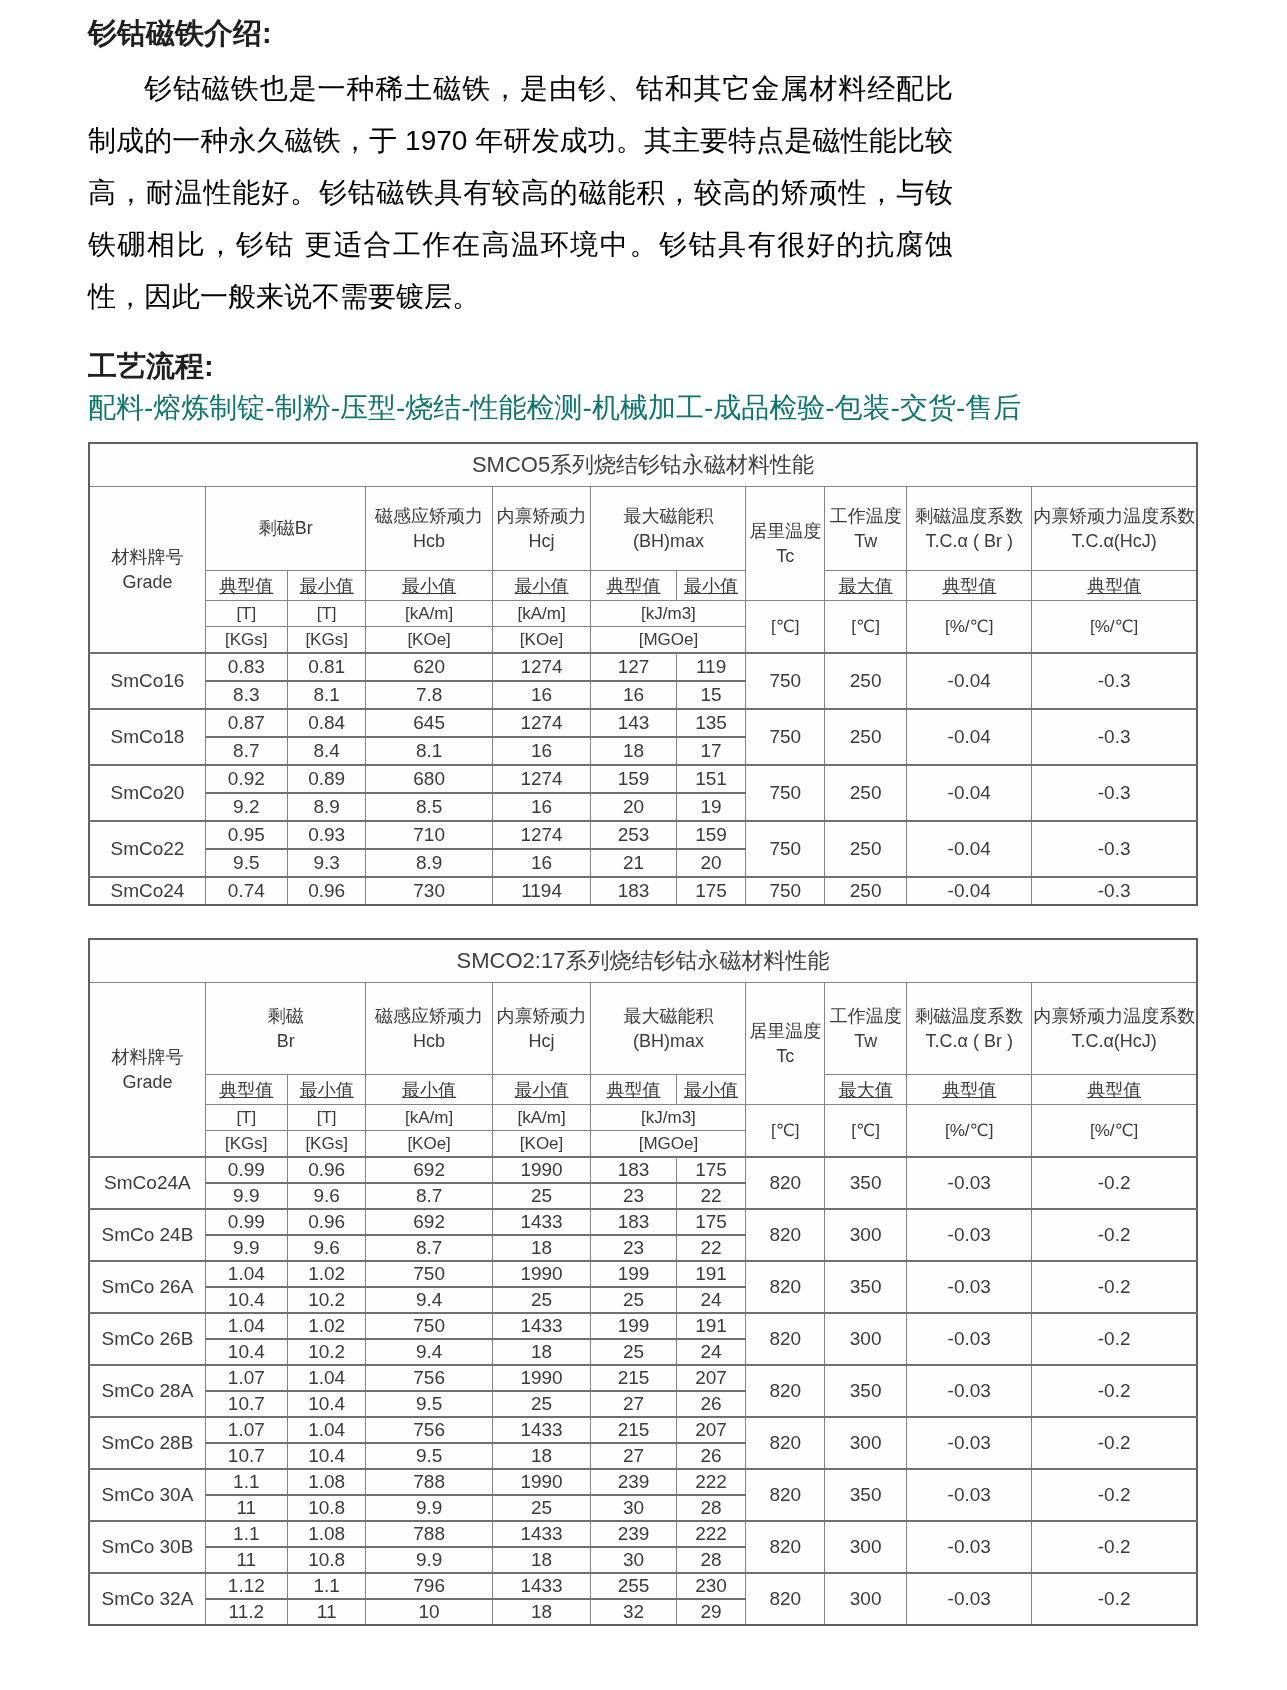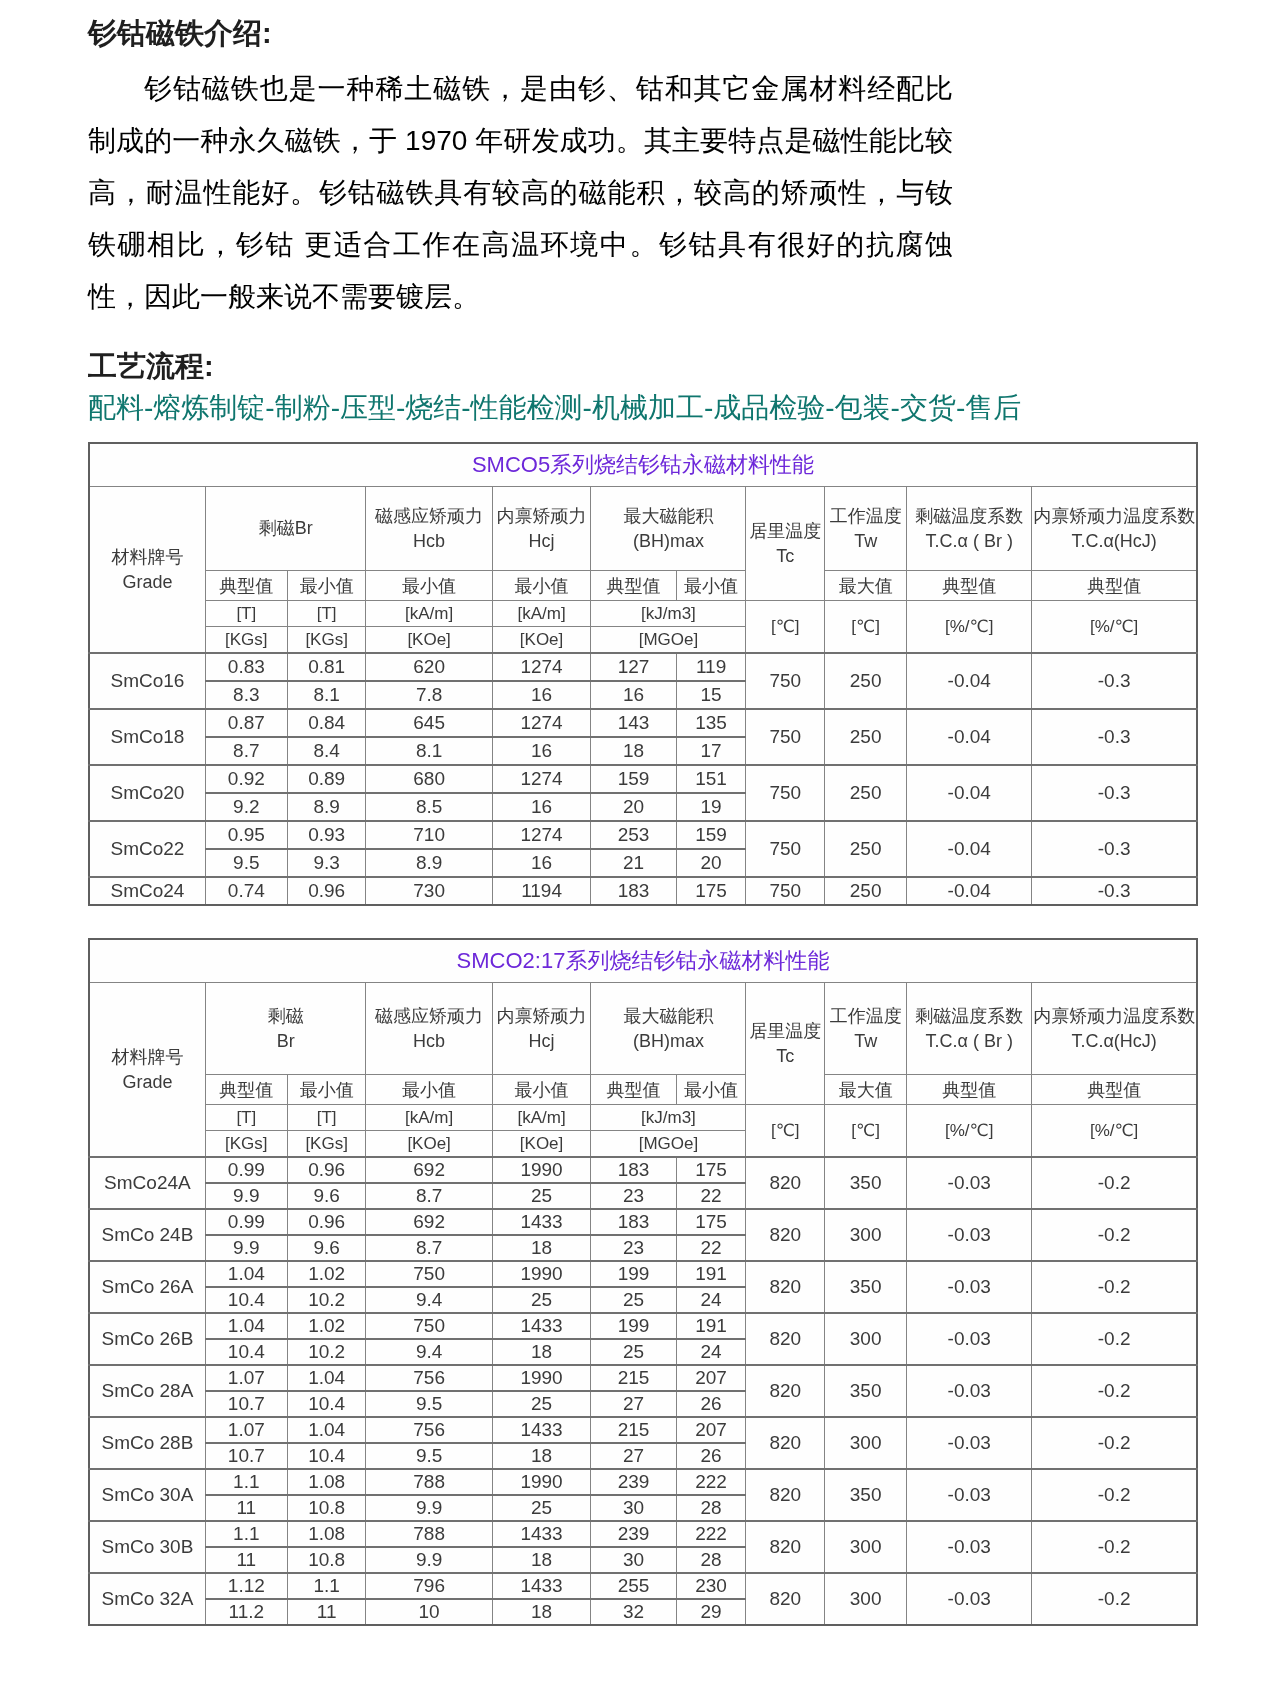--- a/index.html
+++ b/index.html
@@ -57,25 +57,25 @@
     text-align: center;
     vertical-align: middle;
     padding: 1px 0;
     font-weight: normal;
     overflow: hidden;
   }
   .t-title-row { height: 44px; }
   .t-title {
     font-size: 22px;
     font-weight: bold;
-    color: #6d28d9;
+    color: #404040;
   }
   .hrow1 { height: 84px; }
   .t2 .hrow1 { height: 92px; }
-  .hrow2 { height: 30px; }
+  .hrow2 { height: 30px; text-decoration: underline; }
   .hrow3, .hrow4 { height: 26px; }
   .head-cell {
     font-size: 18px;
     line-height: 1.4;
     white-space: pre-line;
     color: #3b3b3b;
   }
   .sub-cell { font-size: 18px; }
   .unit-cell { font-size: 17px; }
   .drow { height: 28px; }

